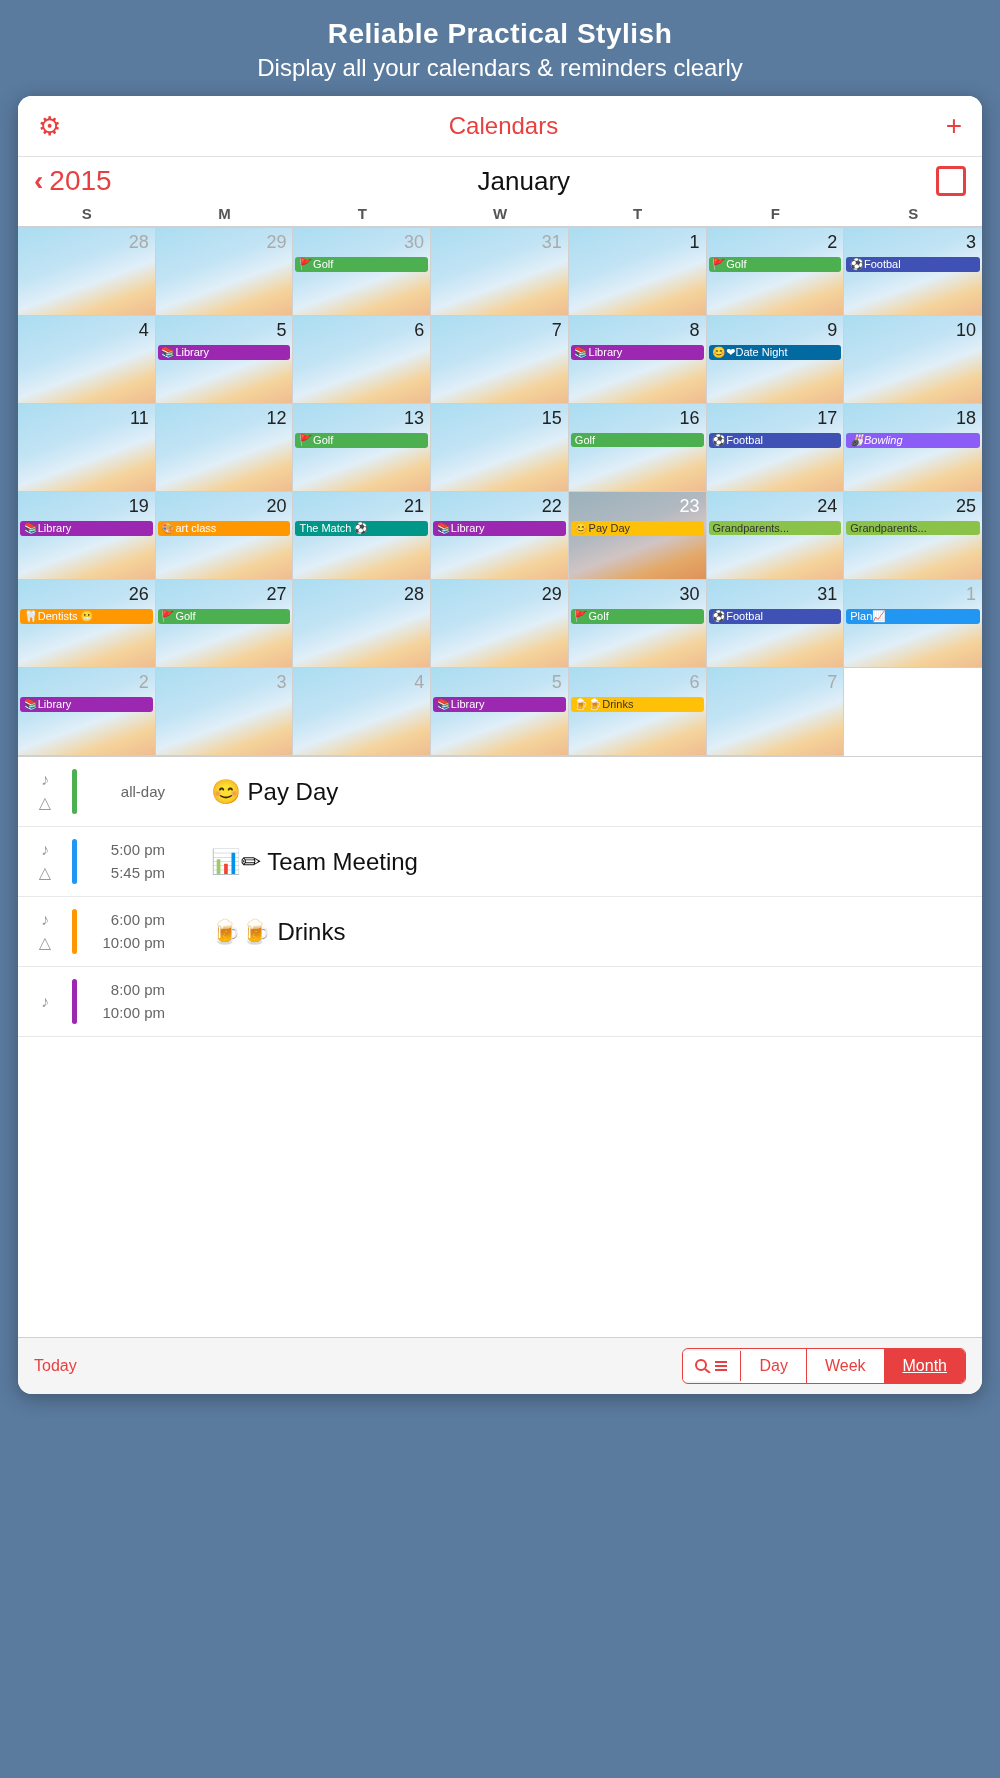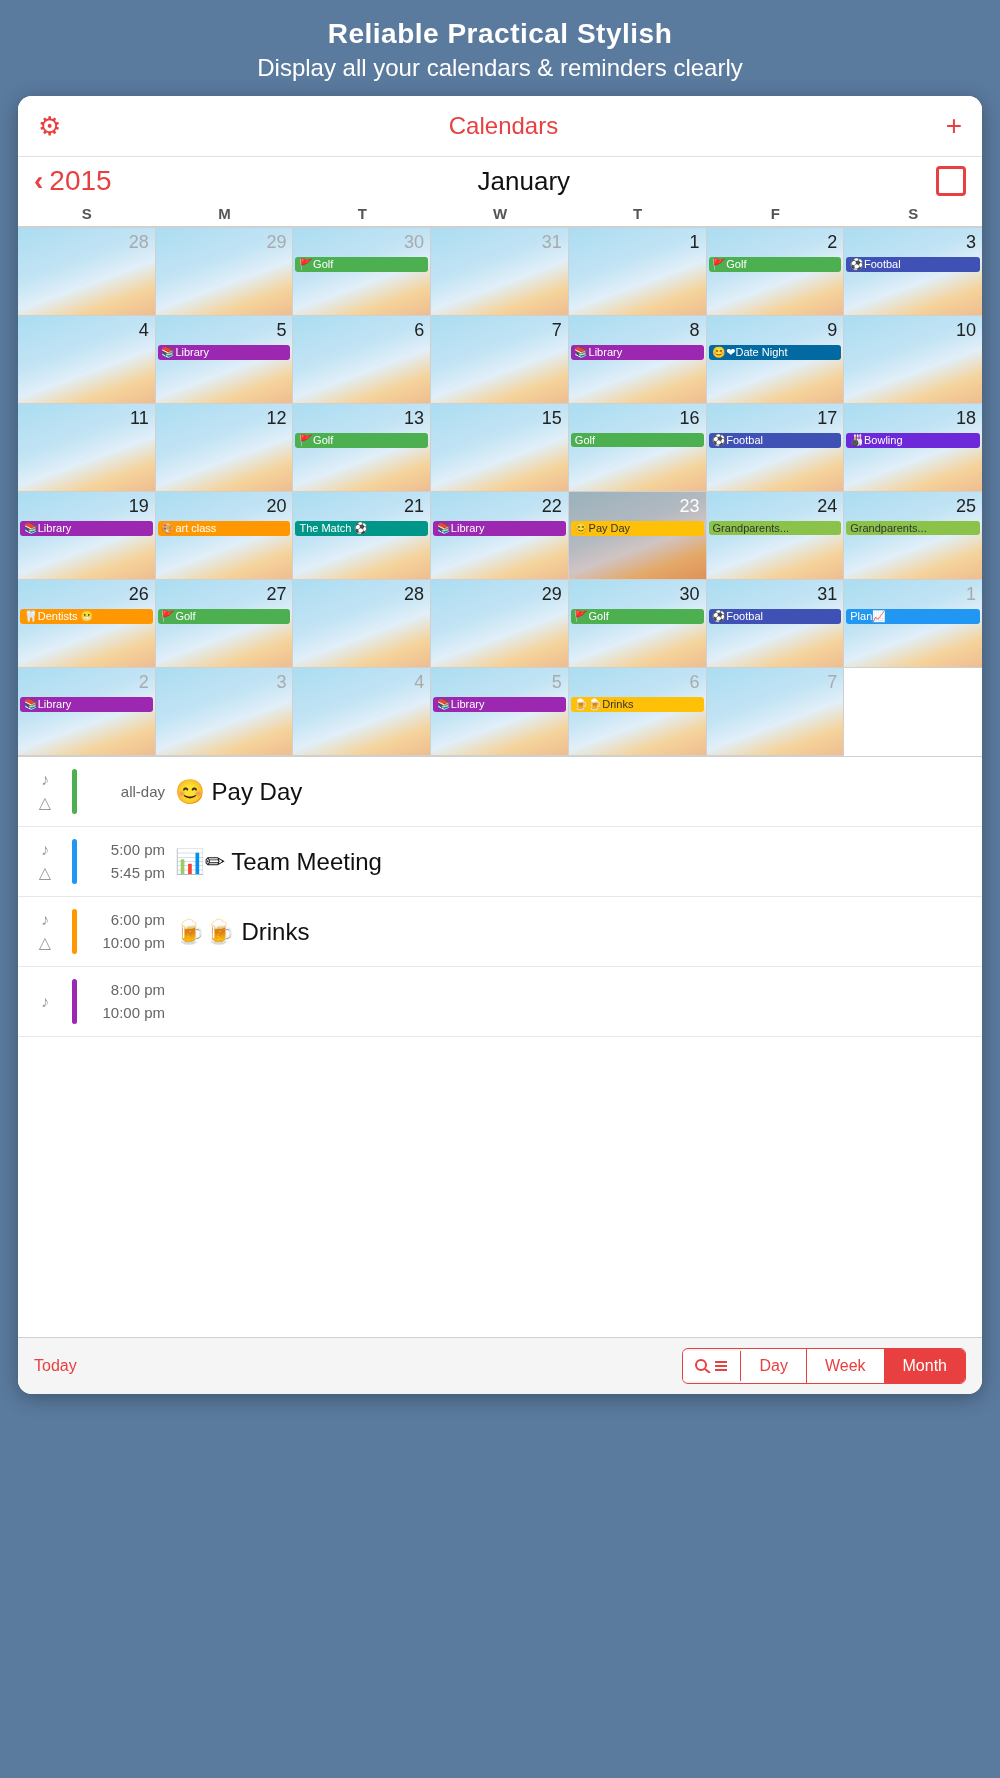--- a/index.html
+++ b/index.html
@@ -165,21 +165,21 @@
     }
     .ev-green { background: #4caf50; color: white; }
     .ev-purple { background: #9c27b0; color: white; }
     .ev-orange { background: #ff9800; color: white; }
     .ev-blue { background: #2196f3; color: white; }
     .ev-pink { background: #0369a1; color: white; }
     .ev-teal { background: #009688; color: white; }
     .ev-lime { background: #8bc34a; color: #333; }
     .ev-yellow { background: #ffc107; color: #333; }
     .ev-soccer { background: #3f51b5; color: white; }
-    .ev-brown { background: #6d28d9; color: white; }
+    .ev-brown { background: #8b5cf6; color: white; font-style: italic; }
     
     .agenda-section {
       background: white;
       border-top: 1px solid #d0d0d0;
     }
     .agenda-row {
       display: flex;
       align-items: center;
       border-bottom: 1px solid #e8e8e8;
       padding: 12px 8px;
@@ -209,20 +209,21 @@
       color: #666;
       line-height: 1.5;
       text-align: right;
       padding-right: 10px;
     }
     .agenda-title {
       font-size: 24px;
       font-weight: 400;
       color: #111;
       flex: 1;
+      margin-left: 36px;
     }
     .agenda-allday {
       font-size: 15px;
       color: #666;
       width: 90px;
       text-align: right;
       padding-right: 10px;
     }
     
     .bottom-toolbar {
@@ -248,20 +249,21 @@
     }
     .toolbar-btn {
       padding: 8px 18px;
       font-size: 16px;
       color: #e84040;
       border-right: 1.5px solid #e84040;
       background: white;
     }
     .toolbar-btn:last-child {
       border-right: none;
+      text-decoration: underline;
     }
     .toolbar-btn.active {
       background: #e84040;
       color: white;
     }
     .search-icon-btn {
       padding: 8px 12px;
       color: #e84040;
       background: white;
       border-right: 1.5px solid #e84040;

